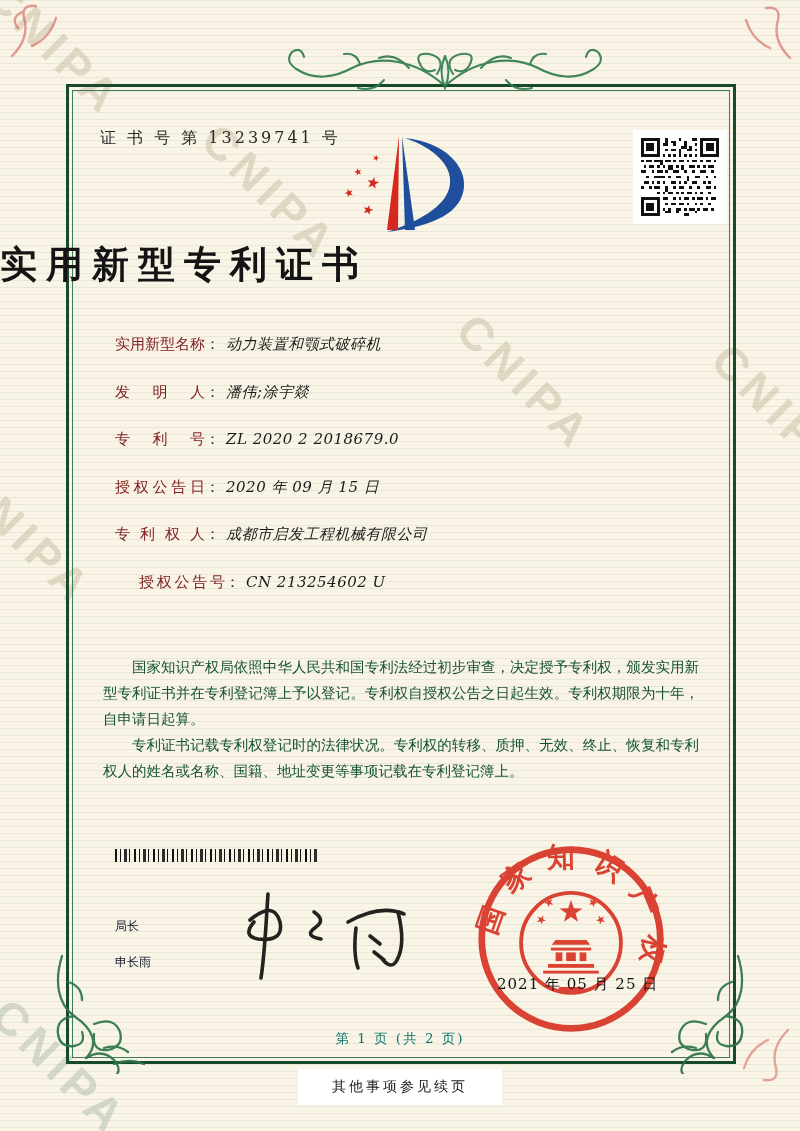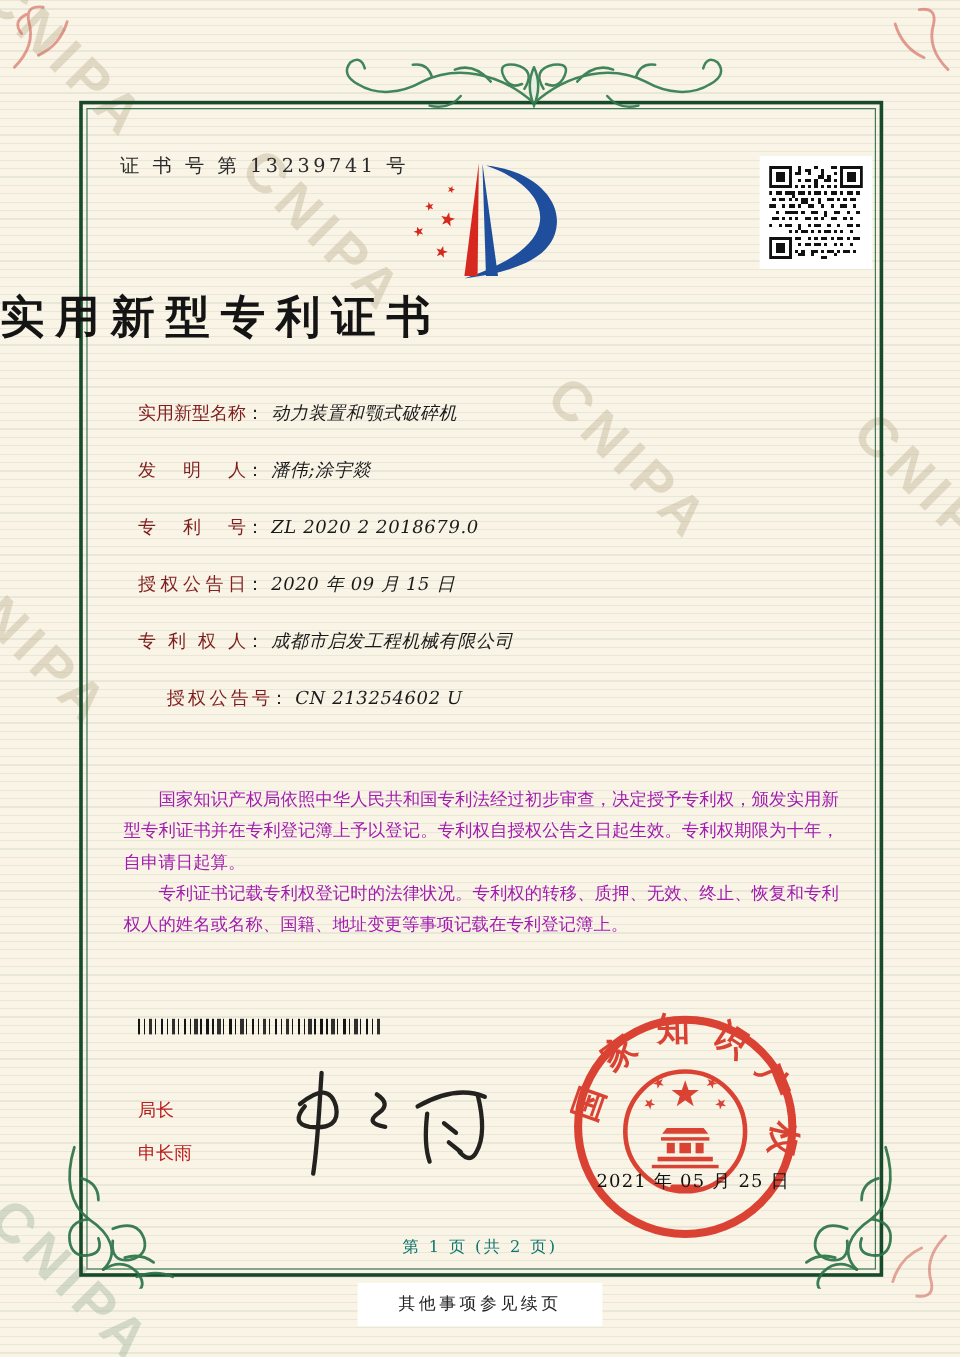--- a/index.html
+++ b/index.html
@@ -58,37 +58,37 @@
     color:#7f1d1d;
   }
   .fcolon{margin-right:6px;color:#222;}
   .fvalue{color:#1a1a1a;letter-spacing:0.5px;font-style:italic;}
   .frow.double{display:flex;}
   .frow.double .grp2{margin-left:24px;}
   .frow.double .grp2 .flabel{width:86px;}
 
   .body-text{
     position:absolute;left:103px;top:654px;width:596px;
-    font-size:14.5px;line-height:26px;text-align:justify;color:#a21caf;
+    font-size:14.5px;line-height:26px;text-align:justify;color:#14532d;
   }
   .body-text p{margin:0;text-indent:2em;}
 
   .barcode{
     position:absolute;left:115px;top:849px;width:202px;height:13px;
     background:repeating-linear-gradient(90deg,
       #141414 0 2px, transparent 2px 5px,
       #141414 5px 6px, transparent 6px 9px,
       #2e2e2e 9px 12px, transparent 12px 14px,
       #141414 14px 15px, transparent 15px 19px);
   }
 
   .sig-labels{
     position:absolute;left:115px;top:908px;z-index:5;
     font-family:Liberation Serif, serif;
-    font-size:15px;color:#b91c1c;line-height:36px;
+    font-size:12px;color:#0f172a;line-height:36px;
   }
   .signature{position:absolute;left:228px;top:886px;width:195px;height:102px;z-index:5;}
 
   .seal{position:absolute;left:475px;top:843px;width:192px;height:192px;z-index:5;opacity:0.95;}
   .seal-date{
     position:absolute;left:497px;top:975px;z-index:6;
     font-size:15px;color:#111;letter-spacing:1px;white-space:nowrap;
   }
 
   .page-info{

